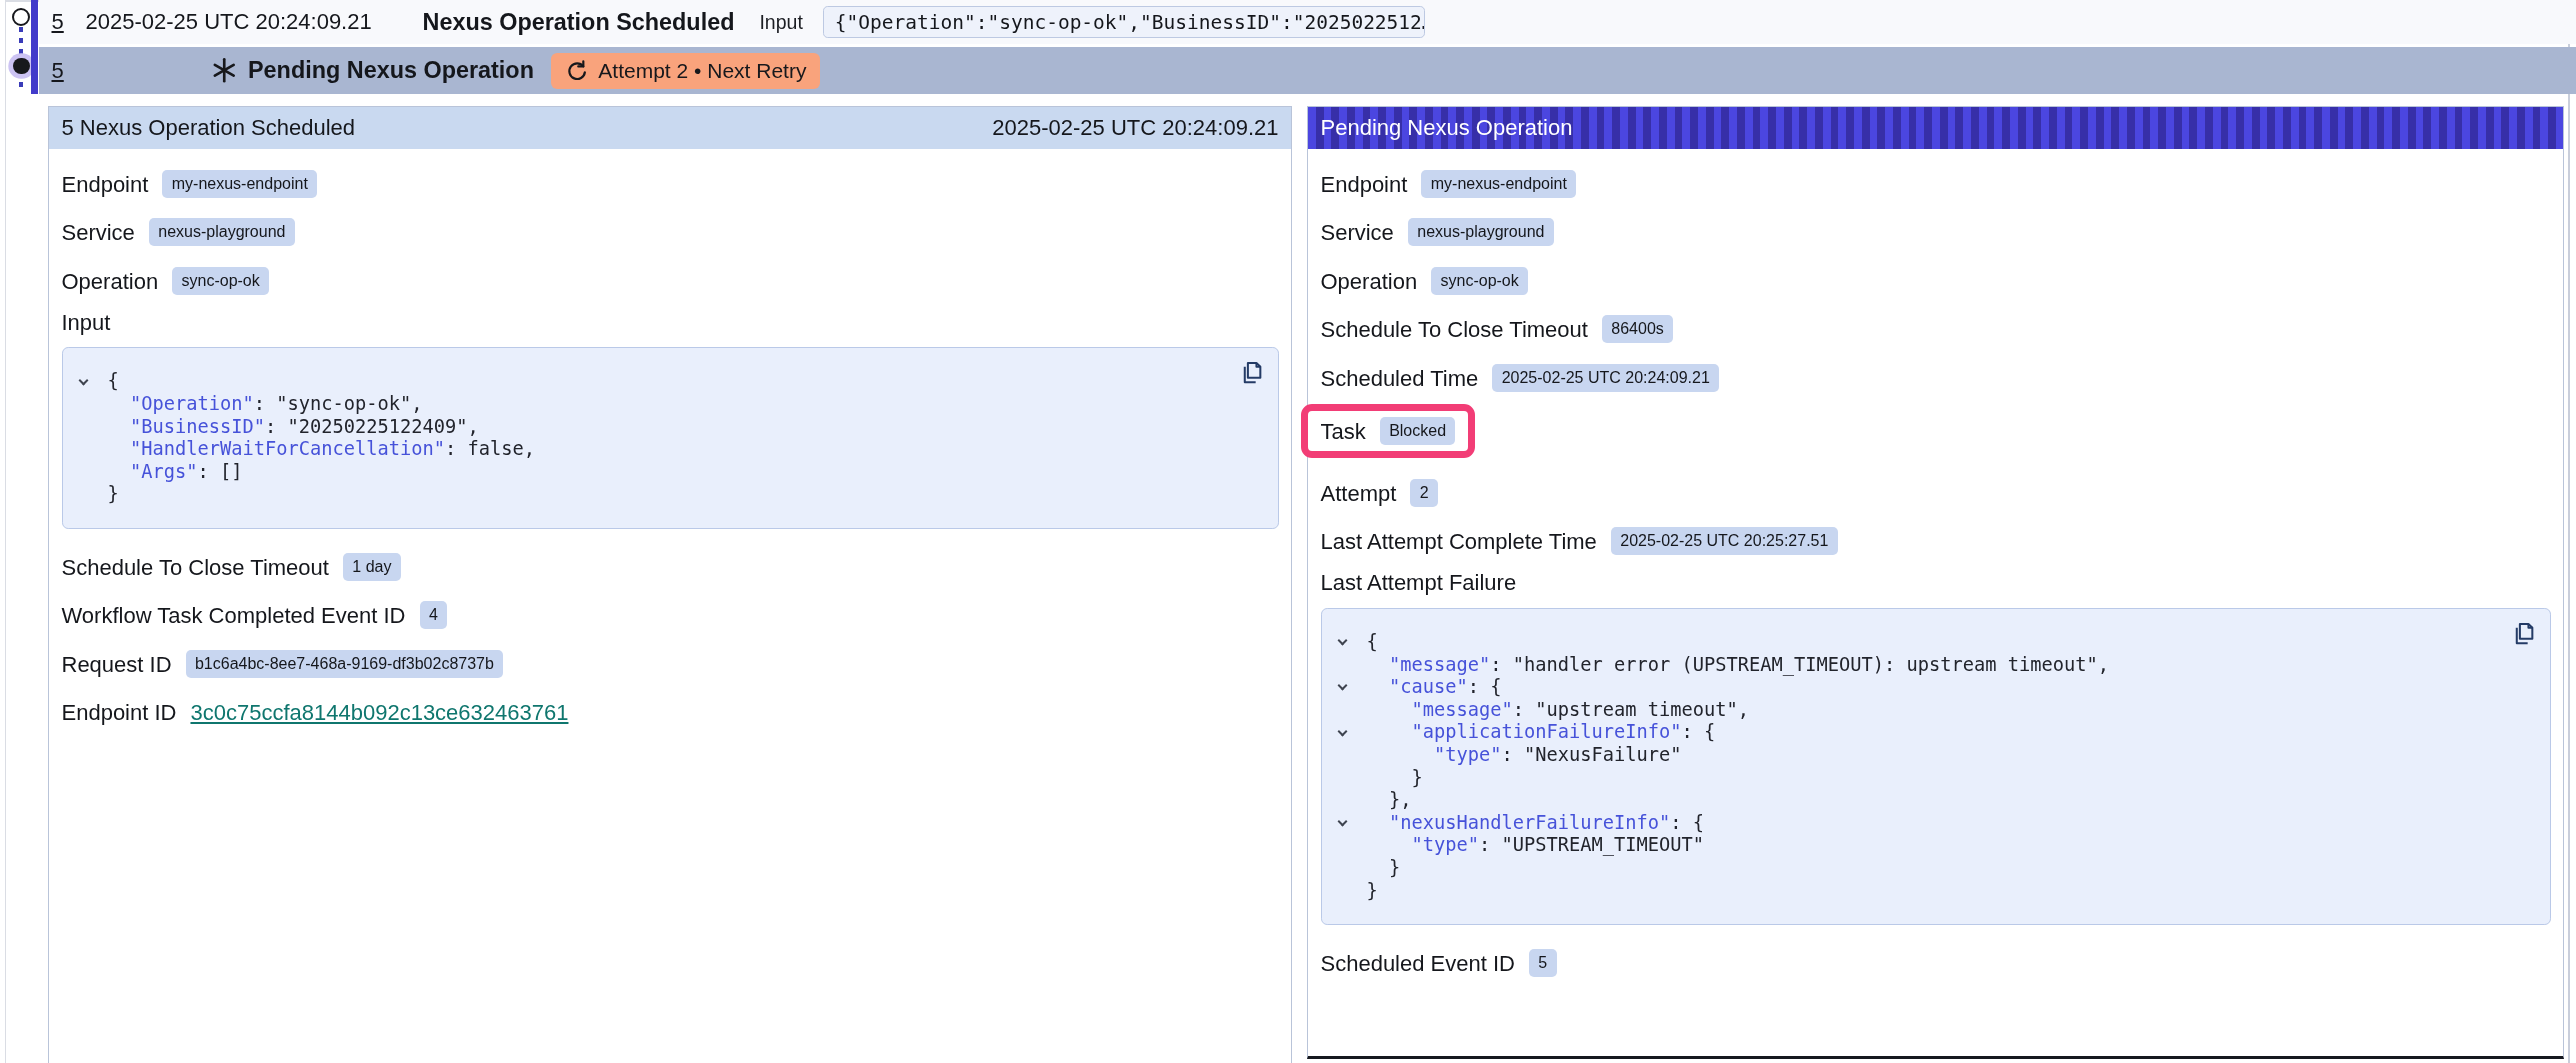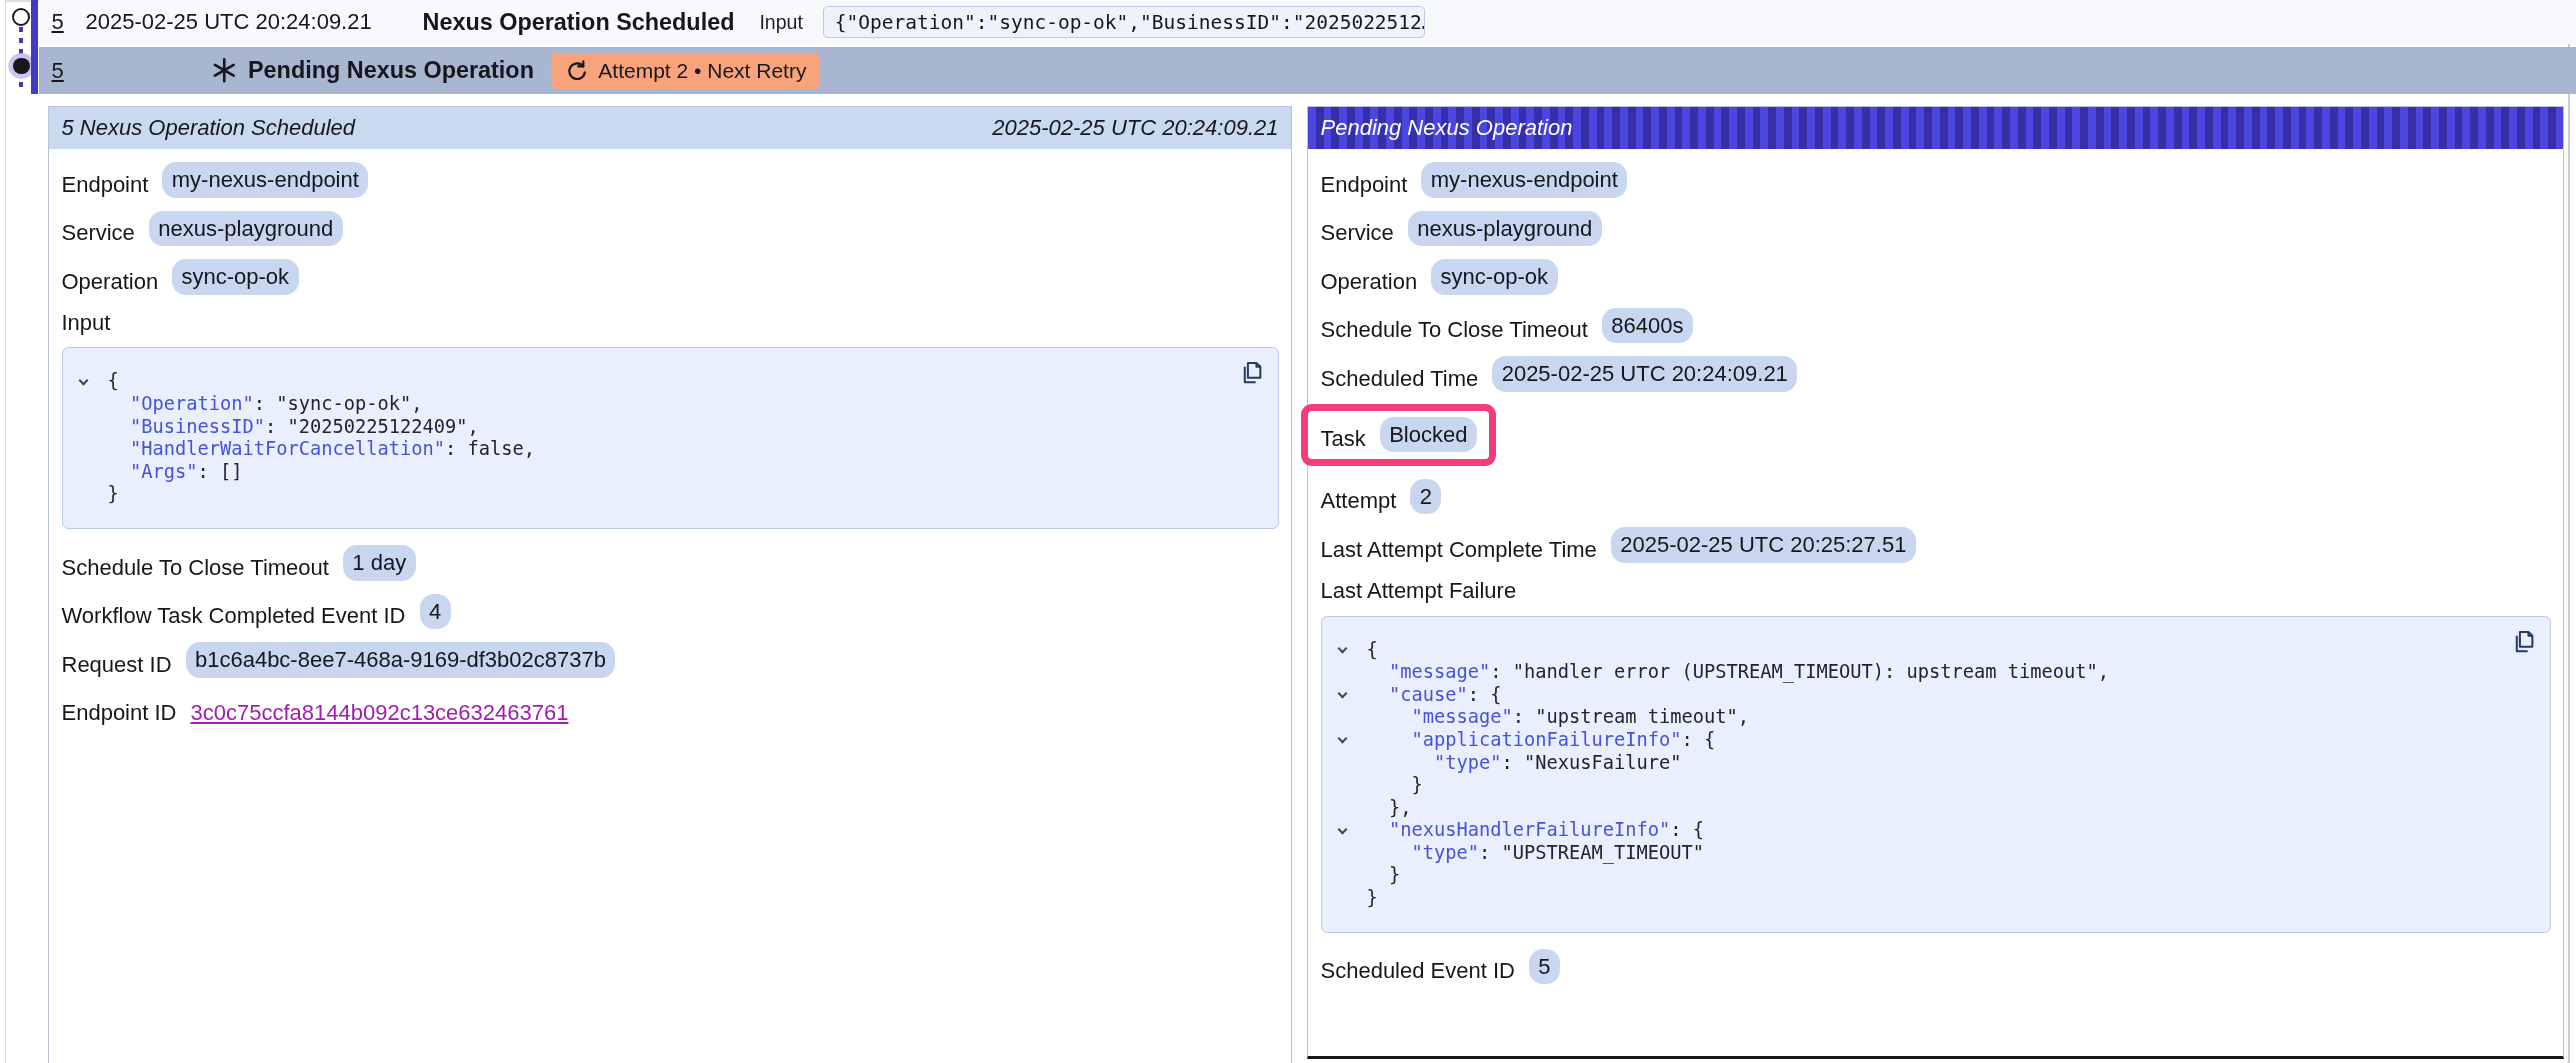--- a/index.html
+++ b/index.html
@@ -40,29 +40,29 @@
   .asterisk-icon { margin-left:142px; width:26.5px; height:26.5px; flex:none; display:flex; }
   .r2-title { margin-left:11px; font-size:23.4px; font-weight:700; }
   .retry-badge { margin-left:17px; height:36px; background:#f9a37c; border-radius:6.2px;
                  display:flex; align-items:center; gap:10px; padding:0 14px; font-size:21px; color:#17181c; }
 
   
   .panel { position:absolute; top:106px; background:#fff; border:1.6px solid #b9c4d9; }
   .panel.left  { left:48px;  width:1244px; height:982px; border-bottom:none; }
   .panel.right { left:1307px; width:1257px; height:953px; border-bottom:3.1px solid #16181f; }
   .bar { height:42px; display:flex; align-items:center; justify-content:space-between;
-         padding:0 12.5px; font-size:22px; font-weight:500;font-style:italic; }
+         padding:0 12.5px; font-size:22px; font-weight:500; }
   .panel.left  .bar { background:#c9d9f0; color:#15171c; }
   .panel.right .bar { background:repeating-linear-gradient(90deg,#4b46e0 0 7.8px,#372fa8 7.8px 15.6px); color:#ffffff; }
   .content { padding:0 12.5px; }
 
   .field { display:flex; align-items:flex-end; gap:14px; min-height:36px; margin:12.5px 0;
            width:fit-content; font-size:22px; }
-  .chip  { background:#c8d6f0; border-radius:14px; padding:3.9px 9.4px; font-size:22px; line-height:1.25; }
-  .f-link { color:#a21caf; text-decoration:underline; font-size:22px; }
+  .chip  { background:#c8d6f0; border-radius:5px; padding:3.9px 9.4px; font-size:16px; line-height:1.25; }
+  .f-link { color:#0f766e; text-decoration:underline; font-size:22px; }
   .field.hl { border:7px solid #f23d76; border-radius:11px; padding:6.2px 12.5px; margin-left:-19.5px; background:#fff; }
 
   .plain-label { font-size:22px; margin:12.5px 0 7.8px; min-height:31px; display:flex; align-items:center; }
 
   .codeblock { position:relative; background:#e9effc; border:1.6px solid #bac9e8; border-radius:6.2px;
                padding:22px 17px; margin:9.4px 0 15.6px; }
   .code-line { display:flex; line-height:22.6px; }
   .gutter { width:28px; flex:none; display:flex; align-items:center; }
   .chev { width:7px; height:7px; border-right:2.3px solid #3f4450; border-bottom:2.3px solid #3f4450;
           transform:rotate(45deg); margin-top:-3.1px; }

